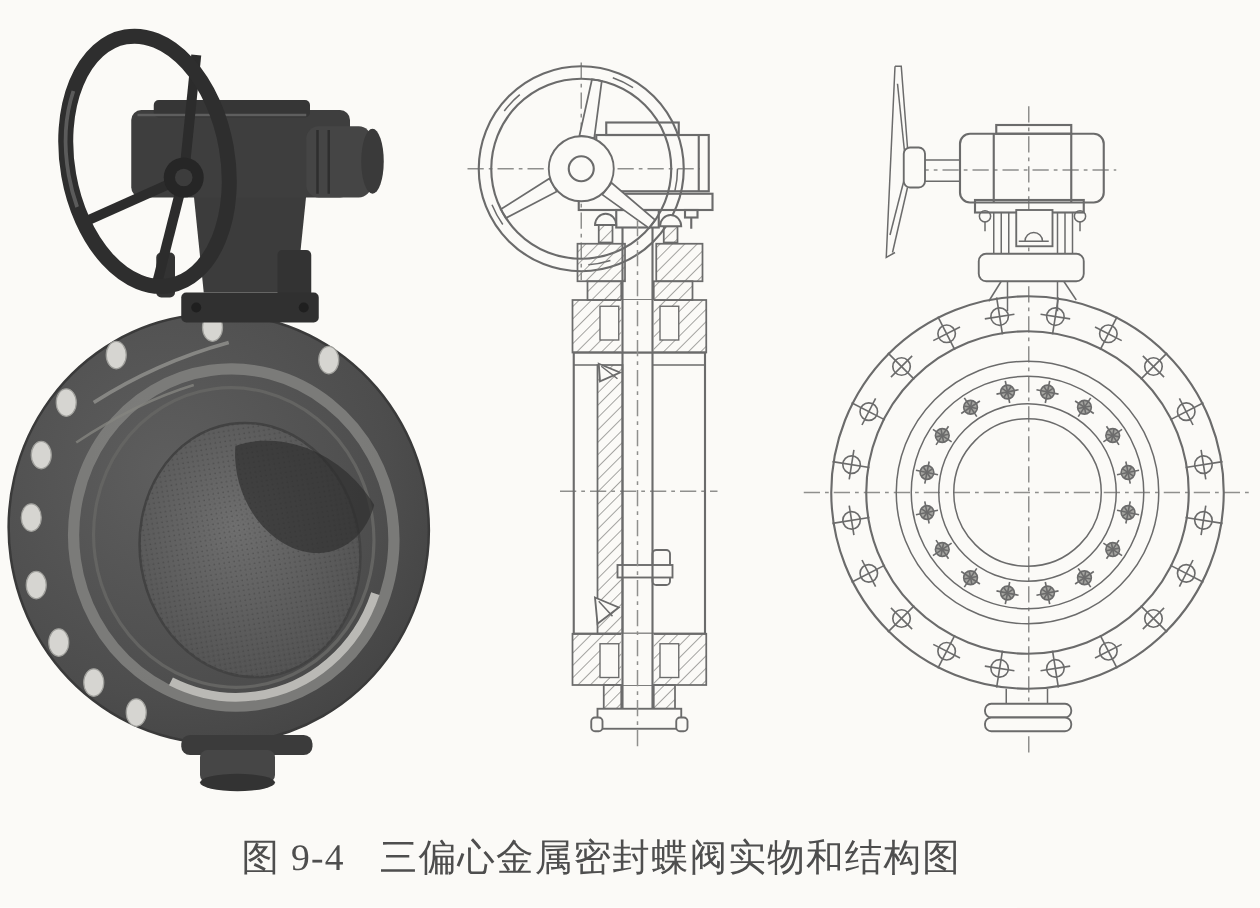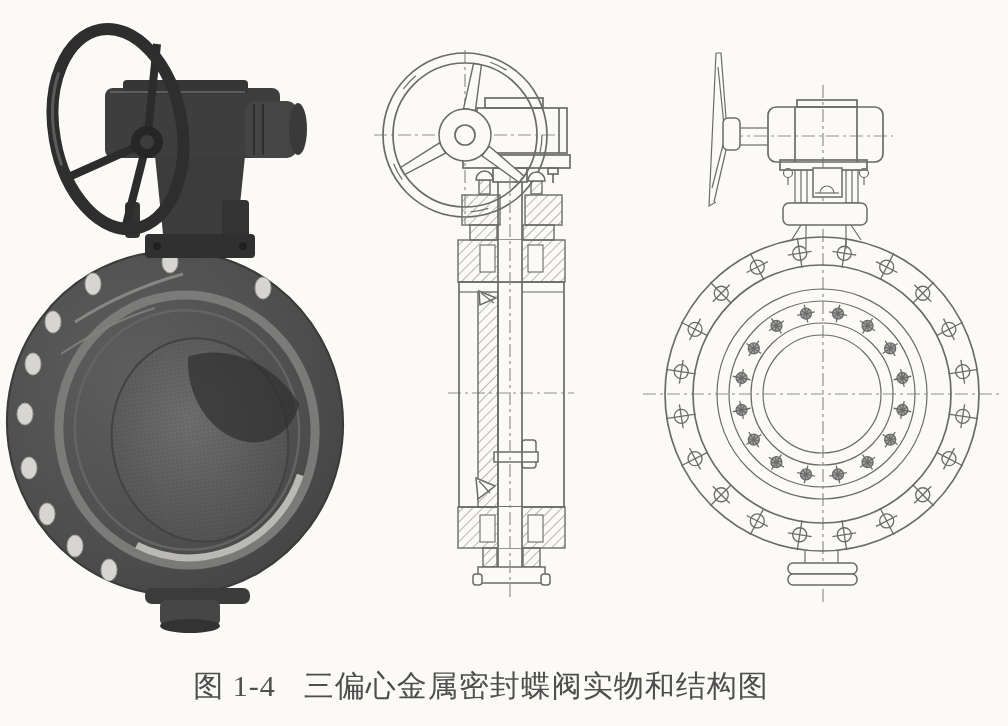--- a/index.html
+++ b/index.html
@@ -393,15 +393,15 @@
 
     <g class="lt">
       <line x1="170" y1="526" x2="170" y2="538"></line>
         <line x1="203" y1="526" x2="203" y2="538"></line>
       <rect class="lnp" x="153" y="538" width="69" height="11" rx="5"></rect>
       <rect class="lnp" x="153" y="549" width="69" height="11" rx="5"></rect>
     </g>
   </svg>
 
   <div class="caption">
-    <span class="lbl">图 1-4</span><span>三偏心金属密封蝶阀实物和结构图</span>
+    <span class="lbl">图 9-4</span><span>三偏心金属密封蝶阀实物和结构图</span>
   </div>
 </div>
 
 </body></html>

